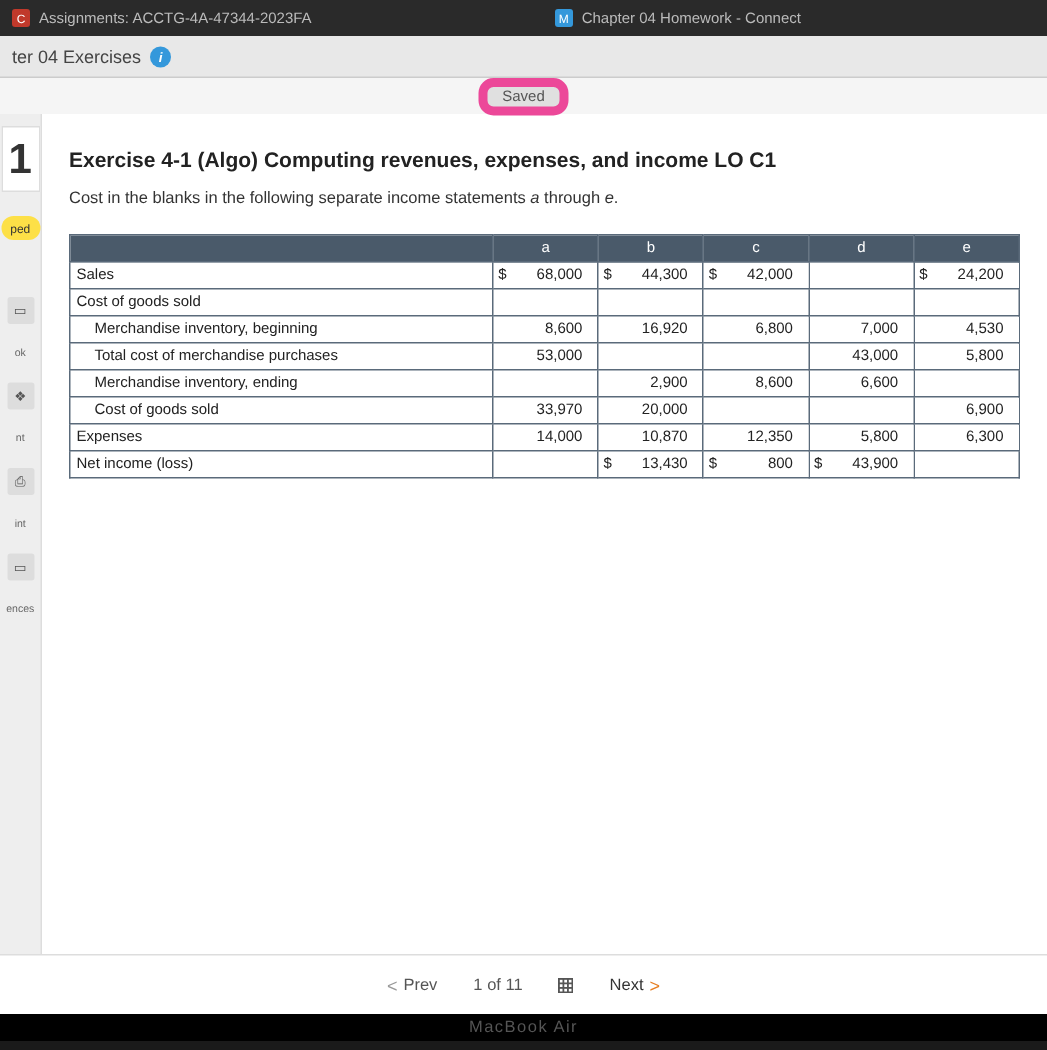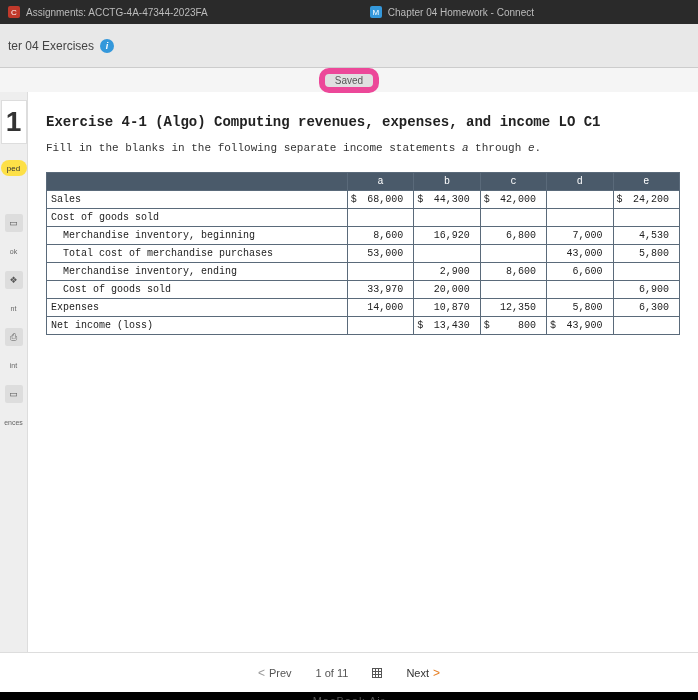--- a/index.html
+++ b/index.html
@@ -1,32 +1,32 @@
 <!DOCTYPE html>
 <html><head>
 <meta charset="utf-8">
 <style>
 * { box-sizing: border-box; margin: 0; padding: 0; }
 body { font-family: Arial, sans-serif; background: #1a1a1a; width: 698px; height: 700px; overflow: hidden; }
 .top-bar { background: #2a2a2a; height: 24px; display: flex; align-items: center; padding: 0 8px; gap: 6px; font-size: 10px; color: #ccc; }
 .tab-ic { width: 12px; height: 12px; background: #c0392b; border-radius: 2px; display: flex; align-items: center; justify-content: center; font-size: 8px; color: #fff; }
 .tab-ic.m { background: #3498db; }
 .tab-txt { color: #bbb; font-size: 10px; }
-.sub-bar { background: #e8e8e8; height: 44px; display: flex; align-items: center; padding: 0 8px; gap: 6px; font-size: 12px; color: #444; border-bottom: 1px solid #ccc; }
+.sub-bar { background: #e8e8e8; height: 28px; display: flex; align-items: center; padding: 0 8px; gap: 6px; font-size: 12px; color: #444; border-bottom: 1px solid #ccc; }
 .info-ic { width: 14px; height: 14px; border-radius: 50%; background: #3498db; color: #fff; display: flex; align-items: center; justify-content: center; font-size: 9px; font-weight: bold; font-style: italic; }
 .saved-row { background: #f5f5f5; height: 24px; display: flex; align-items: center; justify-content: center; }
 .saved-badge { background: #e0e0e0; border: 6px solid #ec4899; border-radius: 10px; padding: 1px 10px; font-size: 10px; color: #555; }
 .main-area { display: flex; background: #fff; height: 560px; }
 .left-rail { width: 28px; background: #eee; border-right: 1px solid #ddd; display: flex; flex-direction: column; align-items: center; gap: 16px; padding-top: 8px; }
 .big-one { font-size: 28px; font-weight: bold; color: #333; background: #fff; width: 26px; height: 44px; display: flex; align-items: center; justify-content: center; border: 1px solid #ddd; }
 .pill { width: 26px; height: 16px; border-radius: 8px; font-size: 8px; display: flex; align-items: center; justify-content: center; }
 .pill.y { background: #fde047; color: #333; }
 .rail-ic { width: 18px; height: 18px; background: #ddd; border-radius: 2px; font-size: 9px; display: flex; align-items: center; justify-content: center; color: #555; }
 .rail-lbl { font-size: 7px; color: #666; }
-.content { flex: 1; padding: 22px 18px; overflow: auto; font-family: Liberation Mono, monospace; }
+.content { flex: 1; padding: 22px 18px; overflow: auto; }
 .ex-title { font-size: 14px; font-weight: bold; color: #222; margin-bottom: 12px; }
 .ex-sub { font-size: 11px; color: #333; margin-bottom: 18px; }
 .ex-sub em { font-style: italic; }
 table { border-collapse: collapse; width: 100%; font-size: 10px; }
 th, td { border: 1px solid #5a6a7a; padding: 2px 4px; height: 18px; }
 th { background: #4a5a6a; color: #fff; font-weight: normal; text-align: center; }
 th.rowhead { background: #4a5a6a; min-width: 150px; }
 td.rowlbl { background: #fff; text-align: left; padding-left: 4px; color: #222; }
 td.rowlbl.indent { padding-left: 16px; }
 td.num { text-align: right; padding-right: 10px; position: relative; background: #fff; color: #222; }
@@ -72,21 +72,21 @@
     <div class="rail-lbl">nt</div>
     <div class="rail-ic">⎙</div>
     <div class="rail-lbl">int</div>
     <div class="rail-ic">▭</div>
     <div class="rail-lbl">ences</div>
   </div>
 
   <div class="content">
     <div class="ex-title">Exercise 4-1 (Algo) Computing revenues, expenses, and income LO C1</div>
     <div class="ex-sub">
-      <span>Fill in the blanks in the following separate income statements </span><em>a</em><span> through </span><em>e</em><span>.</span>
+      <span>Cost in the blanks in the following separate income statements </span><em>a</em><span> through </span><em>e</em><span>.</span>
     </div>
 
     <table>
       <tbody>
           <tr>
         <th class="rowhead"></th>
         <th>a</th>
         <th>b</th>
         <th>c</th>
         <th>d</th>

